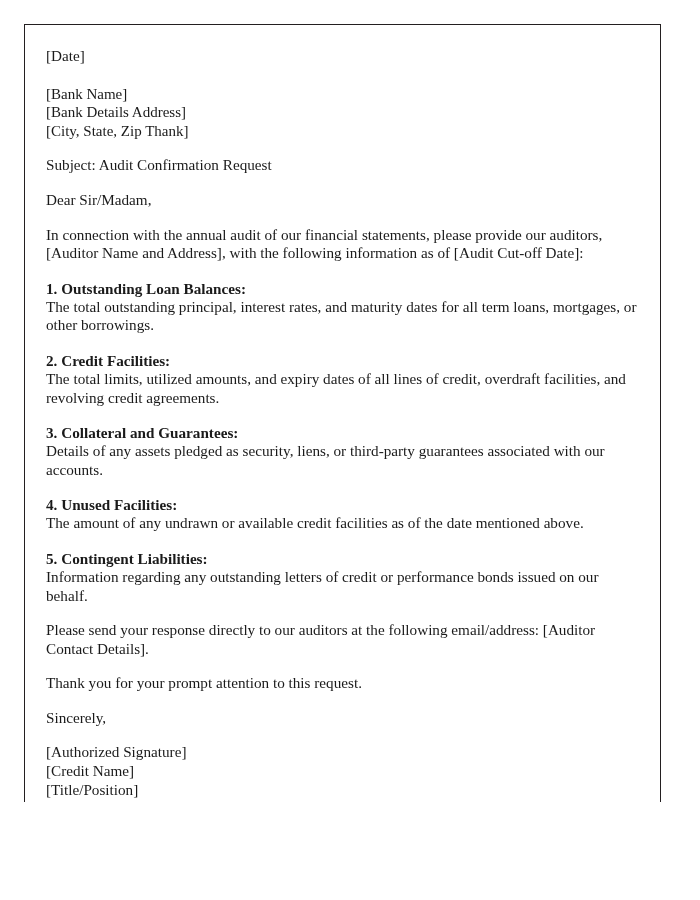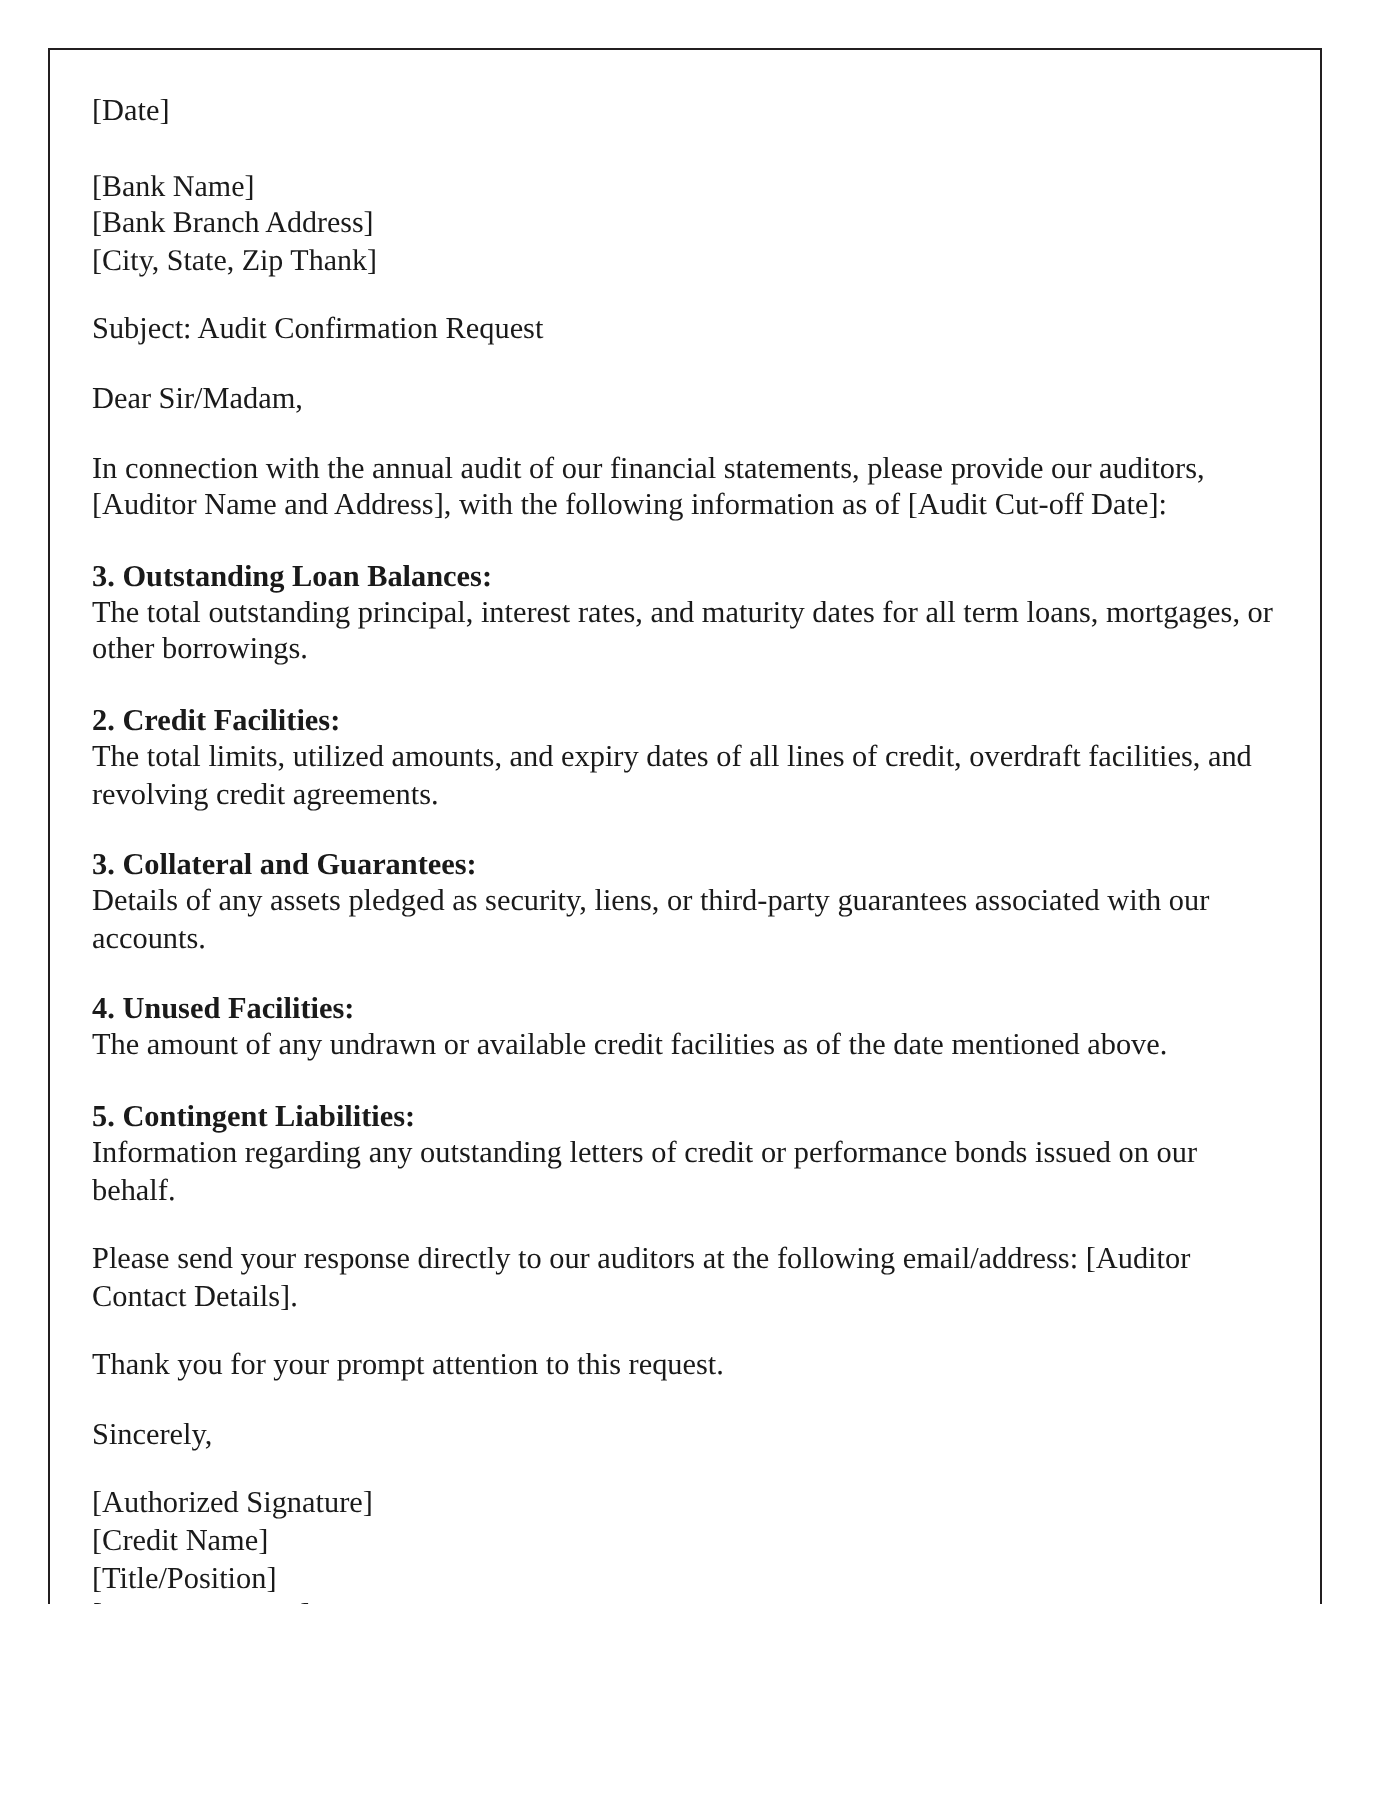--- a/index.html
+++ b/index.html
@@ -86,38 +86,38 @@
 <div class="page-canvas">
 
   <div class="doc-sheet">
     <div class="doc-body">
 
       <p class="blk">[Date]</p>
 
       <div class="gap-lg"></div>
 
       <p class="addr-line">[Bank Name]</p>
-      <p class="addr-line">[Bank Branch Address]</p>
+      <p class="addr-line">[Bank Details Address]</p>
       <p class="addr-line">[City, State, Zip Thank]</p>
 
       <div class="gap-md"></div>
 
       <p class="subject">Subject: Audit Confirmation Request</p>
 
       <div class="gap-md"></div>
 
       <p class="blk">Dear Sir/Madam,</p>
 
       <div class="gap-md"></div>
 
       <p class="blk">In connection with the annual audit of our financial statements, please provide our auditors, [Auditor Name and Address], with the following information as of [Audit Cut-off Date]:</p>
 
       <div class="gap-md"></div>
 
-      <p class="sec-head">3. Outstanding Loan Balances:</p>
+      <p class="sec-head">1. Outstanding Loan Balances:</p>
       <p class="sec-body">The total outstanding principal, interest rates, and maturity dates for all term loans, mortgages, or other borrowings.</p>
 
       <div class="gap-md"></div>
 
       <p class="sec-head">2. Credit Facilities:</p>
       <p class="sec-body">The total limits, utilized amounts, and expiry dates of all lines of credit, overdraft facilities, and revolving credit agreements.</p>
 
       <div class="gap-md"></div>
 
       <p class="sec-head">3. Collateral and Guarantees:</p>

